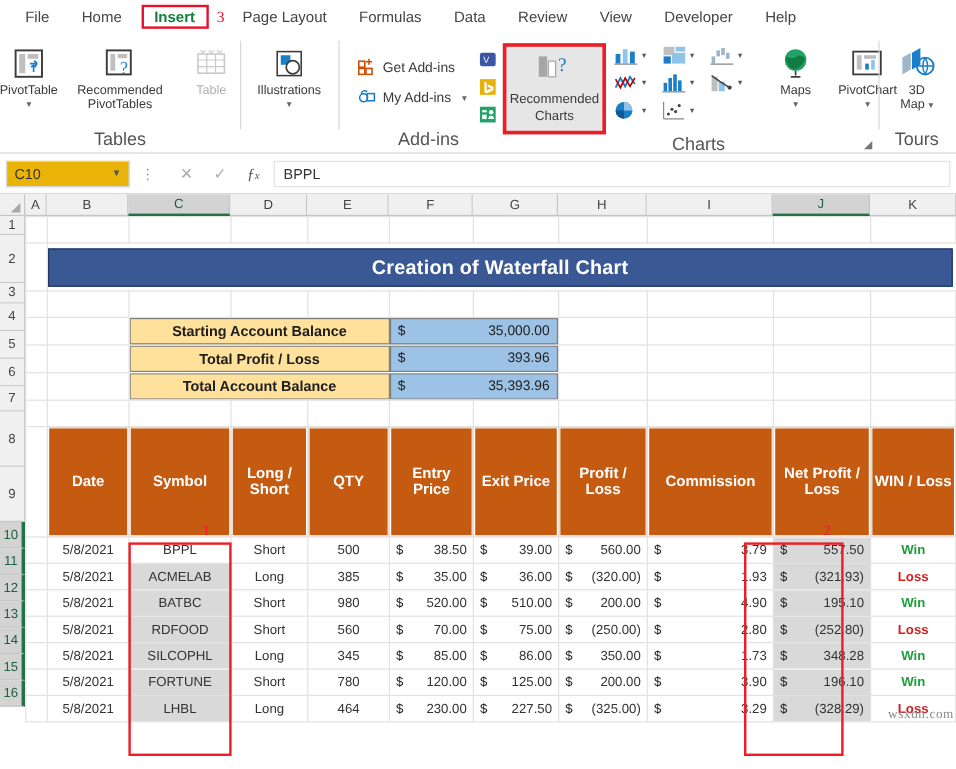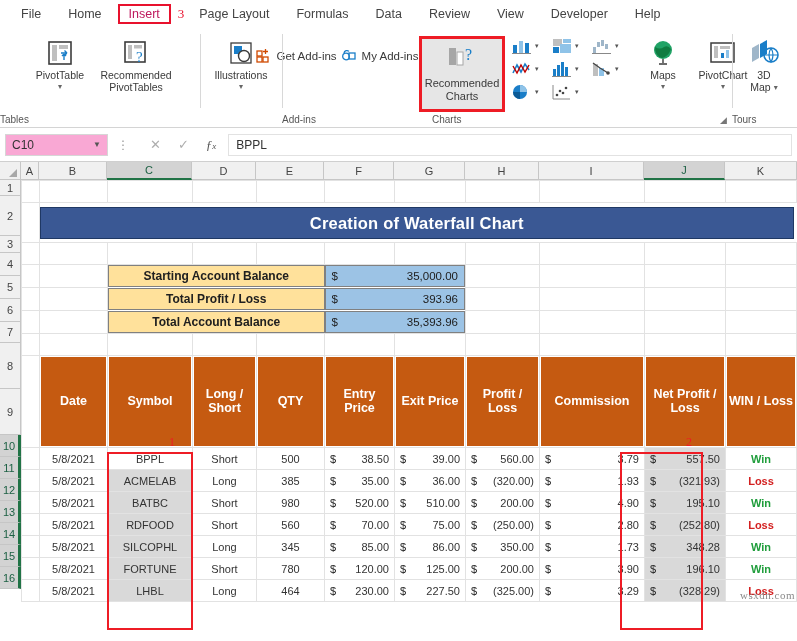--- a/index.html
+++ b/index.html
@@ -27,21 +27,22 @@
   .rtab {
     padding: 3px 11px;
     margin-right: 5px;
     color: #444;
     white-space: nowrap;
     cursor: default;
   }
   .rtab.active-box {
     border: 2px solid #e8112d;
     padding: 1px 9px;
-    color: #be185d;
+    color: #15803d;
+    font-weight: bold;
   }
   .anno {
     color: #e8112d;
     font-size: 13px;
     font-family: "Liberation Serif", serif;
   }
 
   
   .ribbon {
     height: 100px;
@@ -60,41 +61,41 @@
     padding: 4px 0 0 0;
   }
   .group + .group::before {
     content: "";
     position: absolute;
     left: 0; top: 6px; bottom: 20px;
     width: 1px; background: #d8d8d8;
   }
   .group-body { flex: 1; display: flex; align-items: flex-start; padding: 2px 6px 0 6px; }
   .group-title {
-    font-size: 10px; color: #555; text-align: left;
+    font-size: 15px; color: #555; text-align: center;
     width: 100%; padding-bottom: 3px;
   }
   .bigbtn {
     width: 72px;
     display: flex; flex-direction: column; align-items: center;
     font-size: 10.5px; color: #3a3a3a; text-align: center; line-height: 1.12;
     padding-top: 2px;
     cursor: default;
   }
   .bigbtn .ic { height: 34px; display: flex; align-items: center; justify-content: center; }
   .bigbtn.disabled { color: #b0b0b0; }
   .chev { font-size: 8px; color: #666; line-height: 8px; margin-top: 1px; }
 
   
   .chartgrid { display: grid; grid-template-columns: repeat(3, 40px); grid-template-rows: repeat(3, 23px); align-items: center; }
   .cbtn { display: flex; align-items: center; gap: 2px; cursor: default; }
   .cbtn .cch { font-size: 7px; color: #555; }
 
   .addin-row { display: flex; align-items: center; gap: 5px; font-size: 11.5px; color: #3a3a3a; padding: 3px 2px; cursor: default; white-space: nowrap;}
-  .addins-col { display: flex; justify-content: flex-end; padding-top: 4px;}
+  .addins-col { display: flex; flex-direction: column; justify-content: flex-end; padding-top: 4px;}
   .miniicons { display: flex; flex-direction: column; gap: 3px; padding: 2px 4px 0 8px; }
 
   .reco-charts {
     border: 3px solid #ee1c25;
     background: #e6e6e6;
     width: 86px; height: 76px;
     display: flex; flex-direction: column; align-items: center; justify-content: center;
     font-size: 11px; color: #3a3a3a; text-align: center; line-height: 1.25;
     margin-top: 2px;
     cursor: default;
@@ -102,21 +103,21 @@
   .dialog-launcher { position: absolute; right: 5px; bottom: 3px; font-size: 9px; color: #777; cursor: default; }
 
   
   .fbar {
     height: 34px; display: flex; align-items: center;
     background: #fff; border-bottom: 1px solid #cfcfcf;
     padding: 0 5px;
   }
   .namebox {
     width: 103px; height: 22px;
-    border: 1px solid #d6d6d6; background: #f9a8d4;
+    border: 1px solid #d6d6d6; background: #eab308;
     display: flex; align-items: center; justify-content: space-between;
     padding: 0 6px; font-size: 12px; color: #333;
   }
   .namebox .tri { font-size: 8px; color: #555; }
   .vdots { color: #999; font-size: 12px; padding: 0 9px; letter-spacing: 0; }
   .fbtns { display: flex; align-items: center; gap: 17px; padding: 0 12px; color: #adadad; font-size: 13px; }
   .fbtns .fx { font-style: italic; font-family: "Liberation Serif", serif; color: #555; font-size: 13px; }
   .finput { flex: 1; height: 22px; border: 1px solid #e2e2e2; background: #fff; display: flex; align-items: center; padding: 0 7px; font-size: 12px; color: #333; }
 
   
@@ -239,20 +240,33 @@
         <div class="bigbtn" style="width:80px;">
           <span class="ic">
             <svg width="30" height="30" viewBox="0 0 30 30">
               <rect x="4" y="4" width="20" height="20" fill="#fff" stroke="#3c3c3c" stroke-width="1.6"></rect>
               <rect x="7" y="7" width="4" height="14" fill="#bfbfbf"></rect>
               <rect x="13" y="7" width="8" height="3.5" fill="#bfbfbf"></rect>
               <text x="15" y="24" font-size="15" fill="#1a7ec8" font-family="Liberation Serif, serif">?</text>
             </svg>
           </span>
           <span>Recommended PivotTables</span>
+        </div>
+        <div class="bigbtn disabled">
+          <span class="ic">
+            <svg width="30" height="30" viewBox="0 0 30 30">
+              <rect x="4" y="7" width="22" height="16" fill="#fff" stroke="#c9c9c9" stroke-width="1.3"></rect>
+              <line x1="4" y1="12" x2="26" y2="12" stroke="#c9c9c9"></line>
+              <line x1="4" y1="17.5" x2="26" y2="17.5" stroke="#c9c9c9"></line>
+              <line x1="11.3" y1="7" x2="11.3" y2="23" stroke="#c9c9c9"></line>
+              <line x1="18.6" y1="7" x2="18.6" y2="23" stroke="#c9c9c9"></line>
+              <path d="M6 4 l2 2 l2 -2 M13 4 l2 2 l2 -2 M20 4 l2 2 l2 -2" stroke="#c9c9c9" fill="none"></path>
+            </svg>
+          </span>
+          <span>Table</span>
         </div>
       </div>
       <div class="group-title">Tables</div>
     </div>
 
     <div class="group" style="width:82px;">
       <div class="group-body">
         <div class="bigbtn">
           <span class="ic">
             <svg width="28" height="28" viewBox="0 0 28 28">

